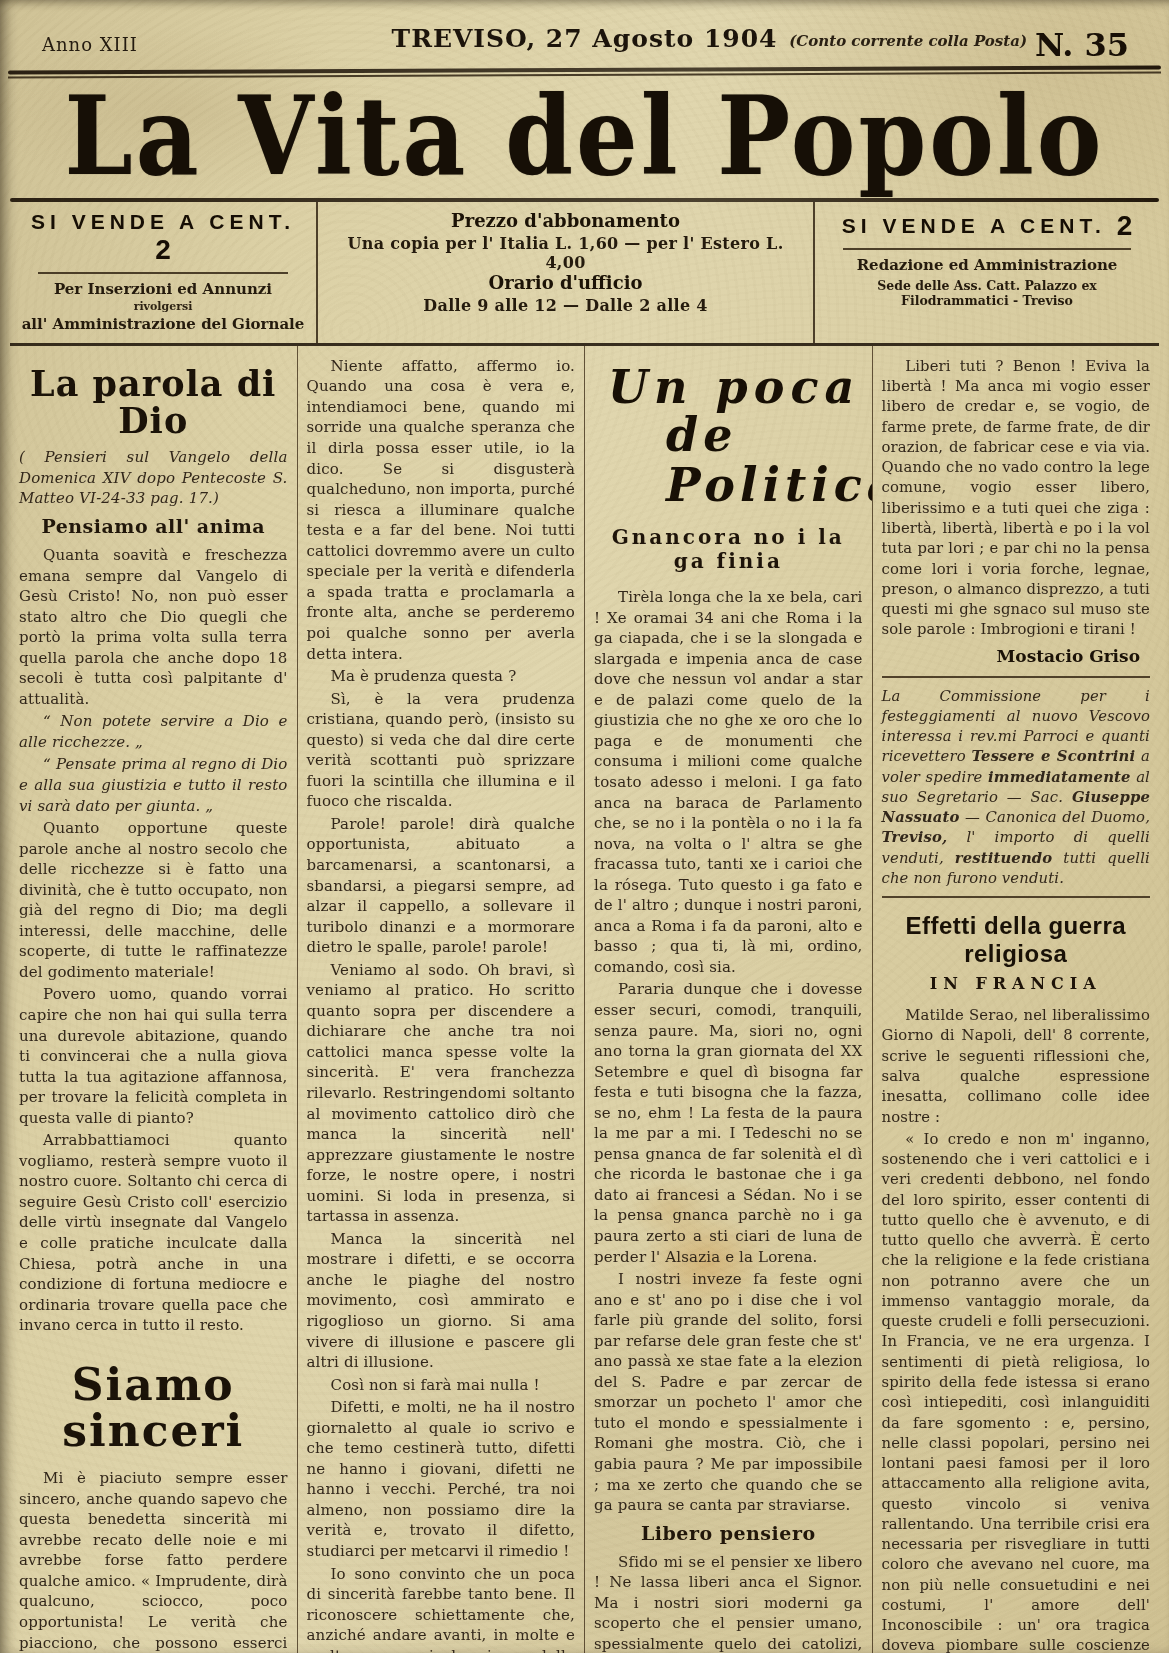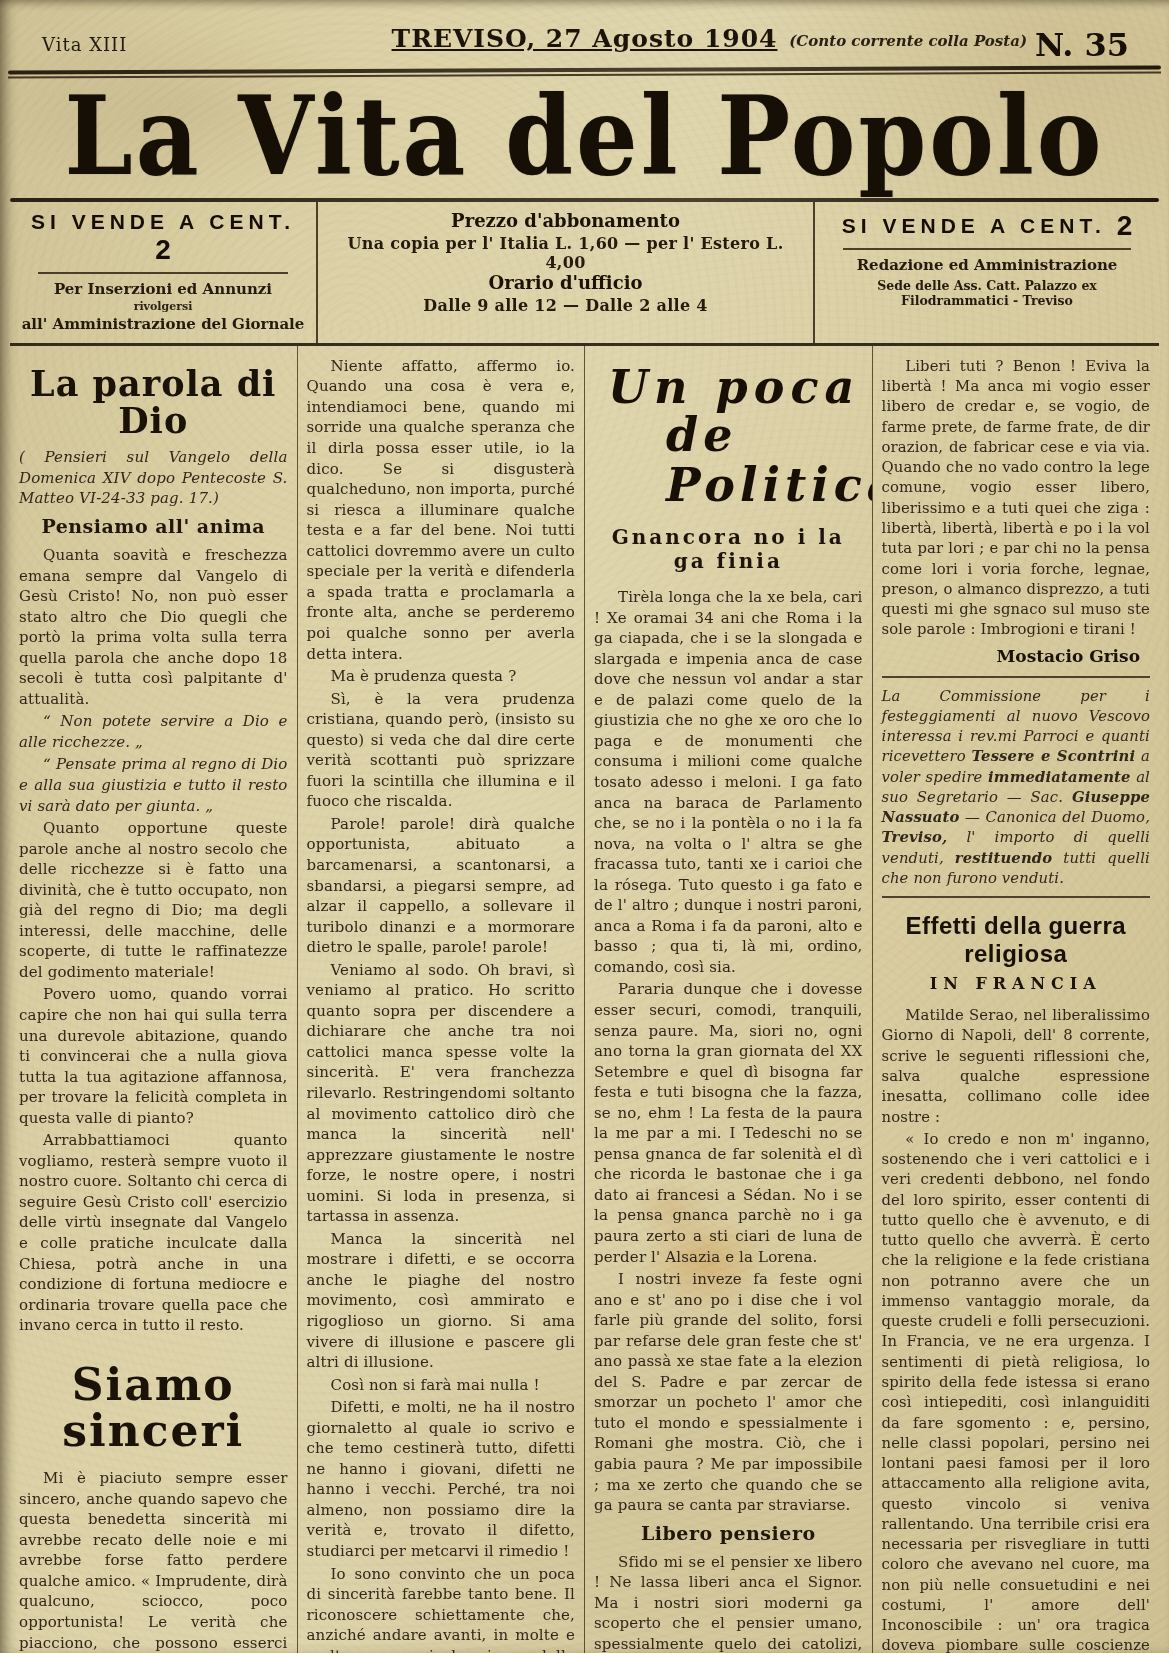--- a/index.html
+++ b/index.html
@@ -19,21 +19,21 @@
   }
   .mottle{position:absolute;inset:0;pointer-events:none;
     background:
       repeating-radial-gradient(circle at 30% 20%, rgba(90,70,30,.022) 0 3px, rgba(0,0,0,0) 3px 9px),
       repeating-radial-gradient(circle at 70% 65%, rgba(90,70,30,.02) 0 2px, rgba(0,0,0,0) 2px 7px);
   }
 
   
   .topbar{position:relative;height:46px;padding-top:22px;}
   .anno{position:absolute;left:42px;top:34px;font-size:18px;letter-spacing:1px;color:#241b10;}
-  .dateline{position:absolute;left:0;right:0;top:24px;text-align:center;font-size:25px;font-weight:bold;letter-spacing:1px;color:#1c140b;text-decoration:underline;}
+  .dateline{position:absolute;left:0;right:0;top:24px;text-align:center;font-size:25px;font-weight:bold;letter-spacing:1px;color:#1c140b;}
   .postal{position:absolute;right:142px;top:32px;font-size:15px;font-style:italic;font-weight:bold;color:#2a2013;}
   .issueno{position:absolute;right:40px;top:26px;font-size:32px;font-weight:bold;color:#180f06;}
   .rule{border:0;margin:0;}
   .rule-a{height:4px;background:linear-gradient(90deg,rgba(25,15,5,.9),rgba(25,15,5,.75) 60%,rgba(25,15,5,.95));border-radius:2px;}
   .rule-b{height:2px;background:rgba(35,22,8,.8);margin-top:2px;}
   .hdr-rules{margin:0 8px;transform:rotate(-.25deg);}
 
   
   .masthead{
     margin:4px 0 0 0;text-align:center;font-weight:600;color:#160f06;
@@ -88,21 +88,21 @@
   .h-francia{font-weight:bold;font-size:16px;letter-spacing:6px;text-align:center;margin:2px 0 12px 0;color:#1d1309;}
   .col4 p{font-size:14.8px;}
 </style>
 </head>
 <body>
 
 <div class="page">
   <div class="mottle"></div>
 
   <div class="topbar">
-    <span class="anno">Vita XIII</span>
+    <span class="anno">Anno XIII</span>
     <span class="dateline">TREVISO, 27 Agosto 1904</span>
     <span class="postal">(Conto corrente colla Posta)</span>
     <span class="issueno">N. 35</span>
   </div>
   <div class="hdr-rules">
     <div class="rule rule-a"></div>
     <div class="rule rule-b"></div>
   </div>
 
   <h1 class="masthead">La Vita del Popolo</h1>

